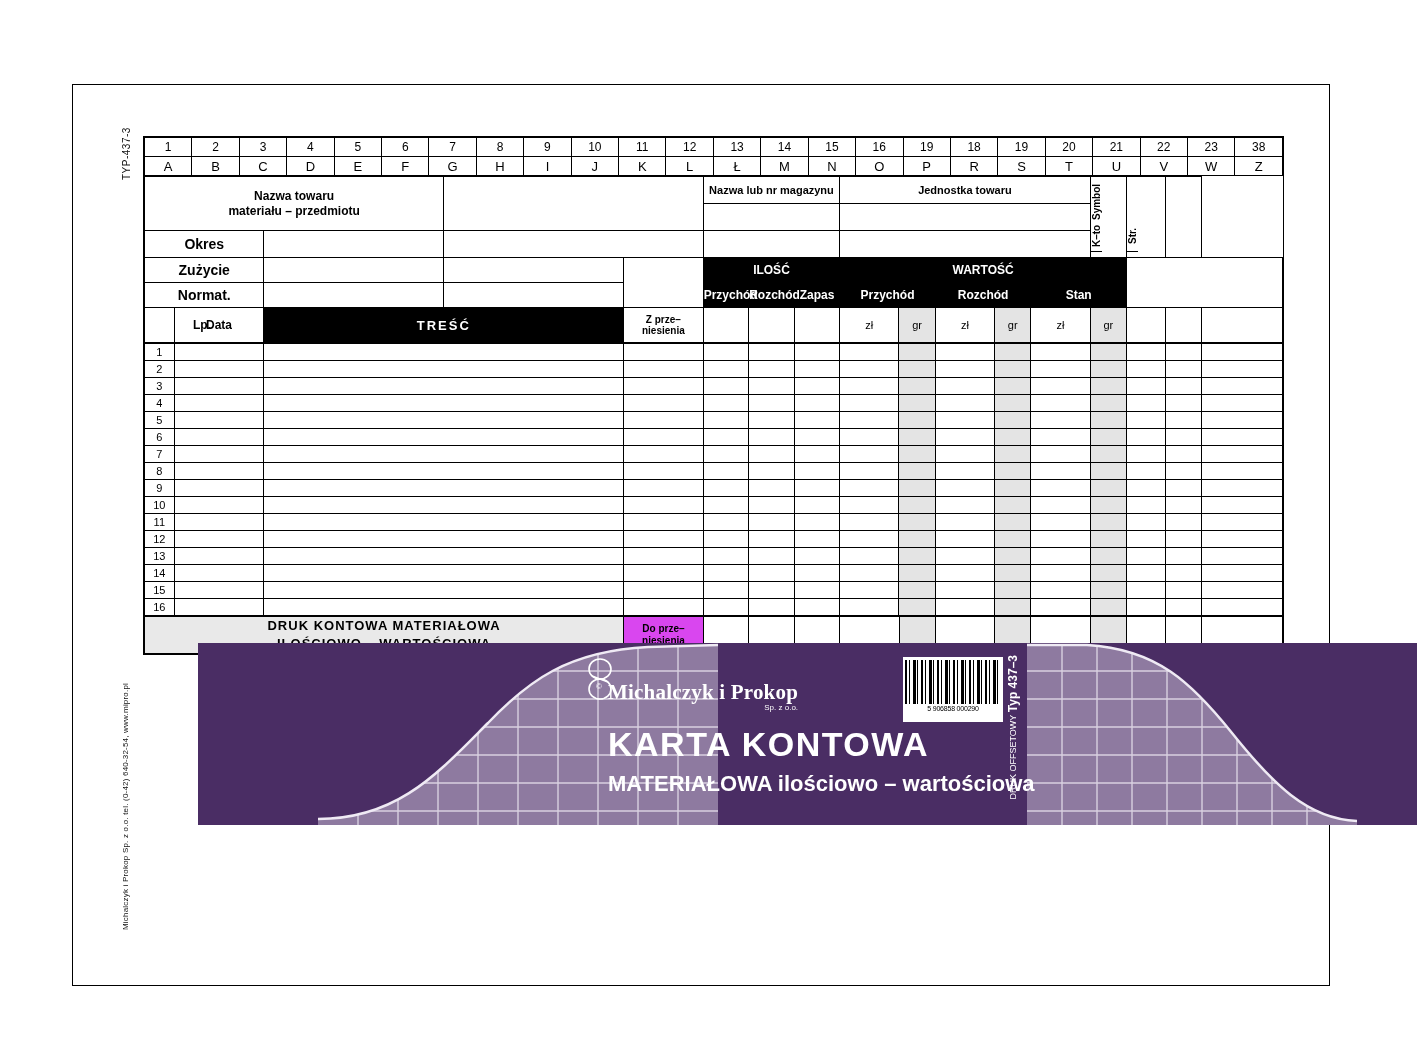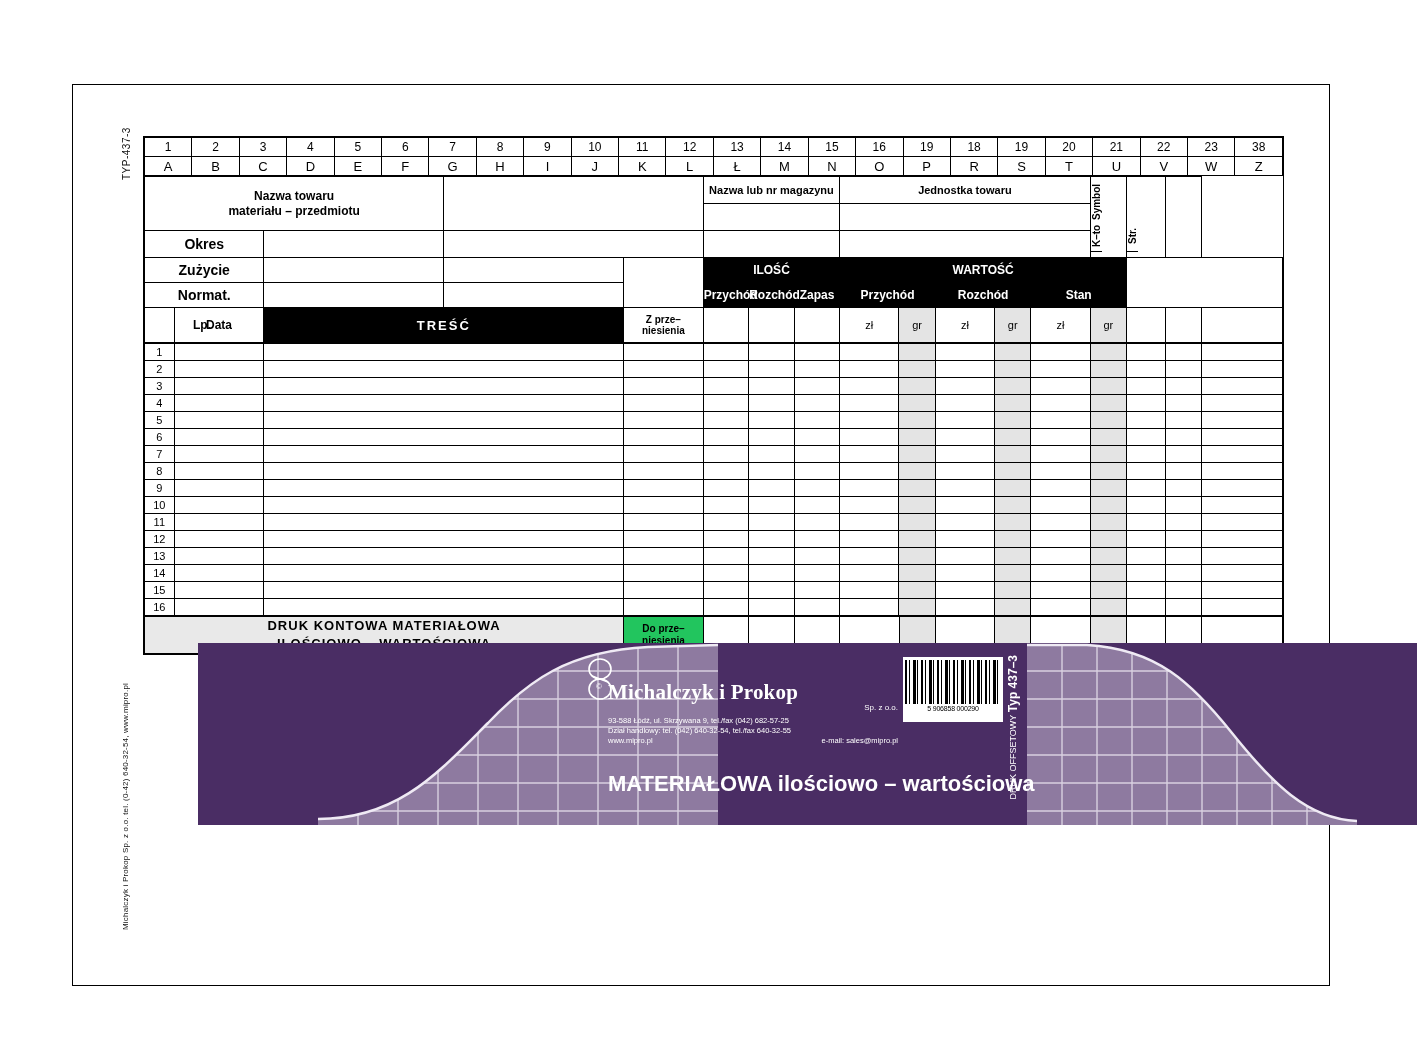--- a/index.html
+++ b/index.html
@@ -146,21 +146,21 @@
   }
   .footer-title {
     background: #e9e9e9;
     font-weight: bold;
     font-size: 13px;
     letter-spacing: 1px;
     line-height: 1.35;
     text-align: center;
   }
   .footer-dopr {
-    background: #22c55e;
+    background: #d946ef;
     font-weight: bold;
     font-size: 10px;
     line-height: 1.2;
     text-align: center;
   }
   .money-shade {
     background: #e4e4e4;
   }
 
   
@@ -879,35 +879,28 @@
       <ellipse cx="17" cy="32" rx="11" ry="10" fill="none" stroke="#fff" stroke-width="1.6"></ellipse>
       <line x1="9" y1="19" x2="25" y2="25" stroke="#fff" stroke-width="1.4"></line>
     </svg>
 
     <div id="brand">
       <div style="position:relative;">
         <span style="position:absolute;left:-12px;top:2px;font-size:8px;">©</span>
         <div class="brand-name">Michalczyk i Prokop</div>
       </div>
       <div class="brand-sub">Sp. z o.o.</div>
-      <div class="addr">
-        <div>93-588  Łódź,  ul. Skrzywana  9,   tel./fax  (042)  682-57-25</div>
-        <div>Dział handlowy:   tel. (042) 640-32-54,   tel./fax 640-32-55</div>
-        <div style="display:flex;justify-content:space-between;">
-          <span>www.mipro.pl</span>
-          <span>e-mail: sales@mipro.pl</span>
-        </div>
-      </div>
     </div>
 
     <div id="barcode-box">
       <div id="barcode-bars"></div>
       <div id="barcode-num">5 906858 000290</div>
     </div>
 
     <div id="typ-vert">
       <span>DRUK OFFSETOWY</span>
       <span class="big">Typ 437–3</span>
     </div>
 
+    <div id="banner-title">KARTA  KONTOWA</div>
     <div id="banner-sub">MATERIAŁOWA ilościowo – wartościowa</div>
   </div>
 </div>
 
 </body></html>

